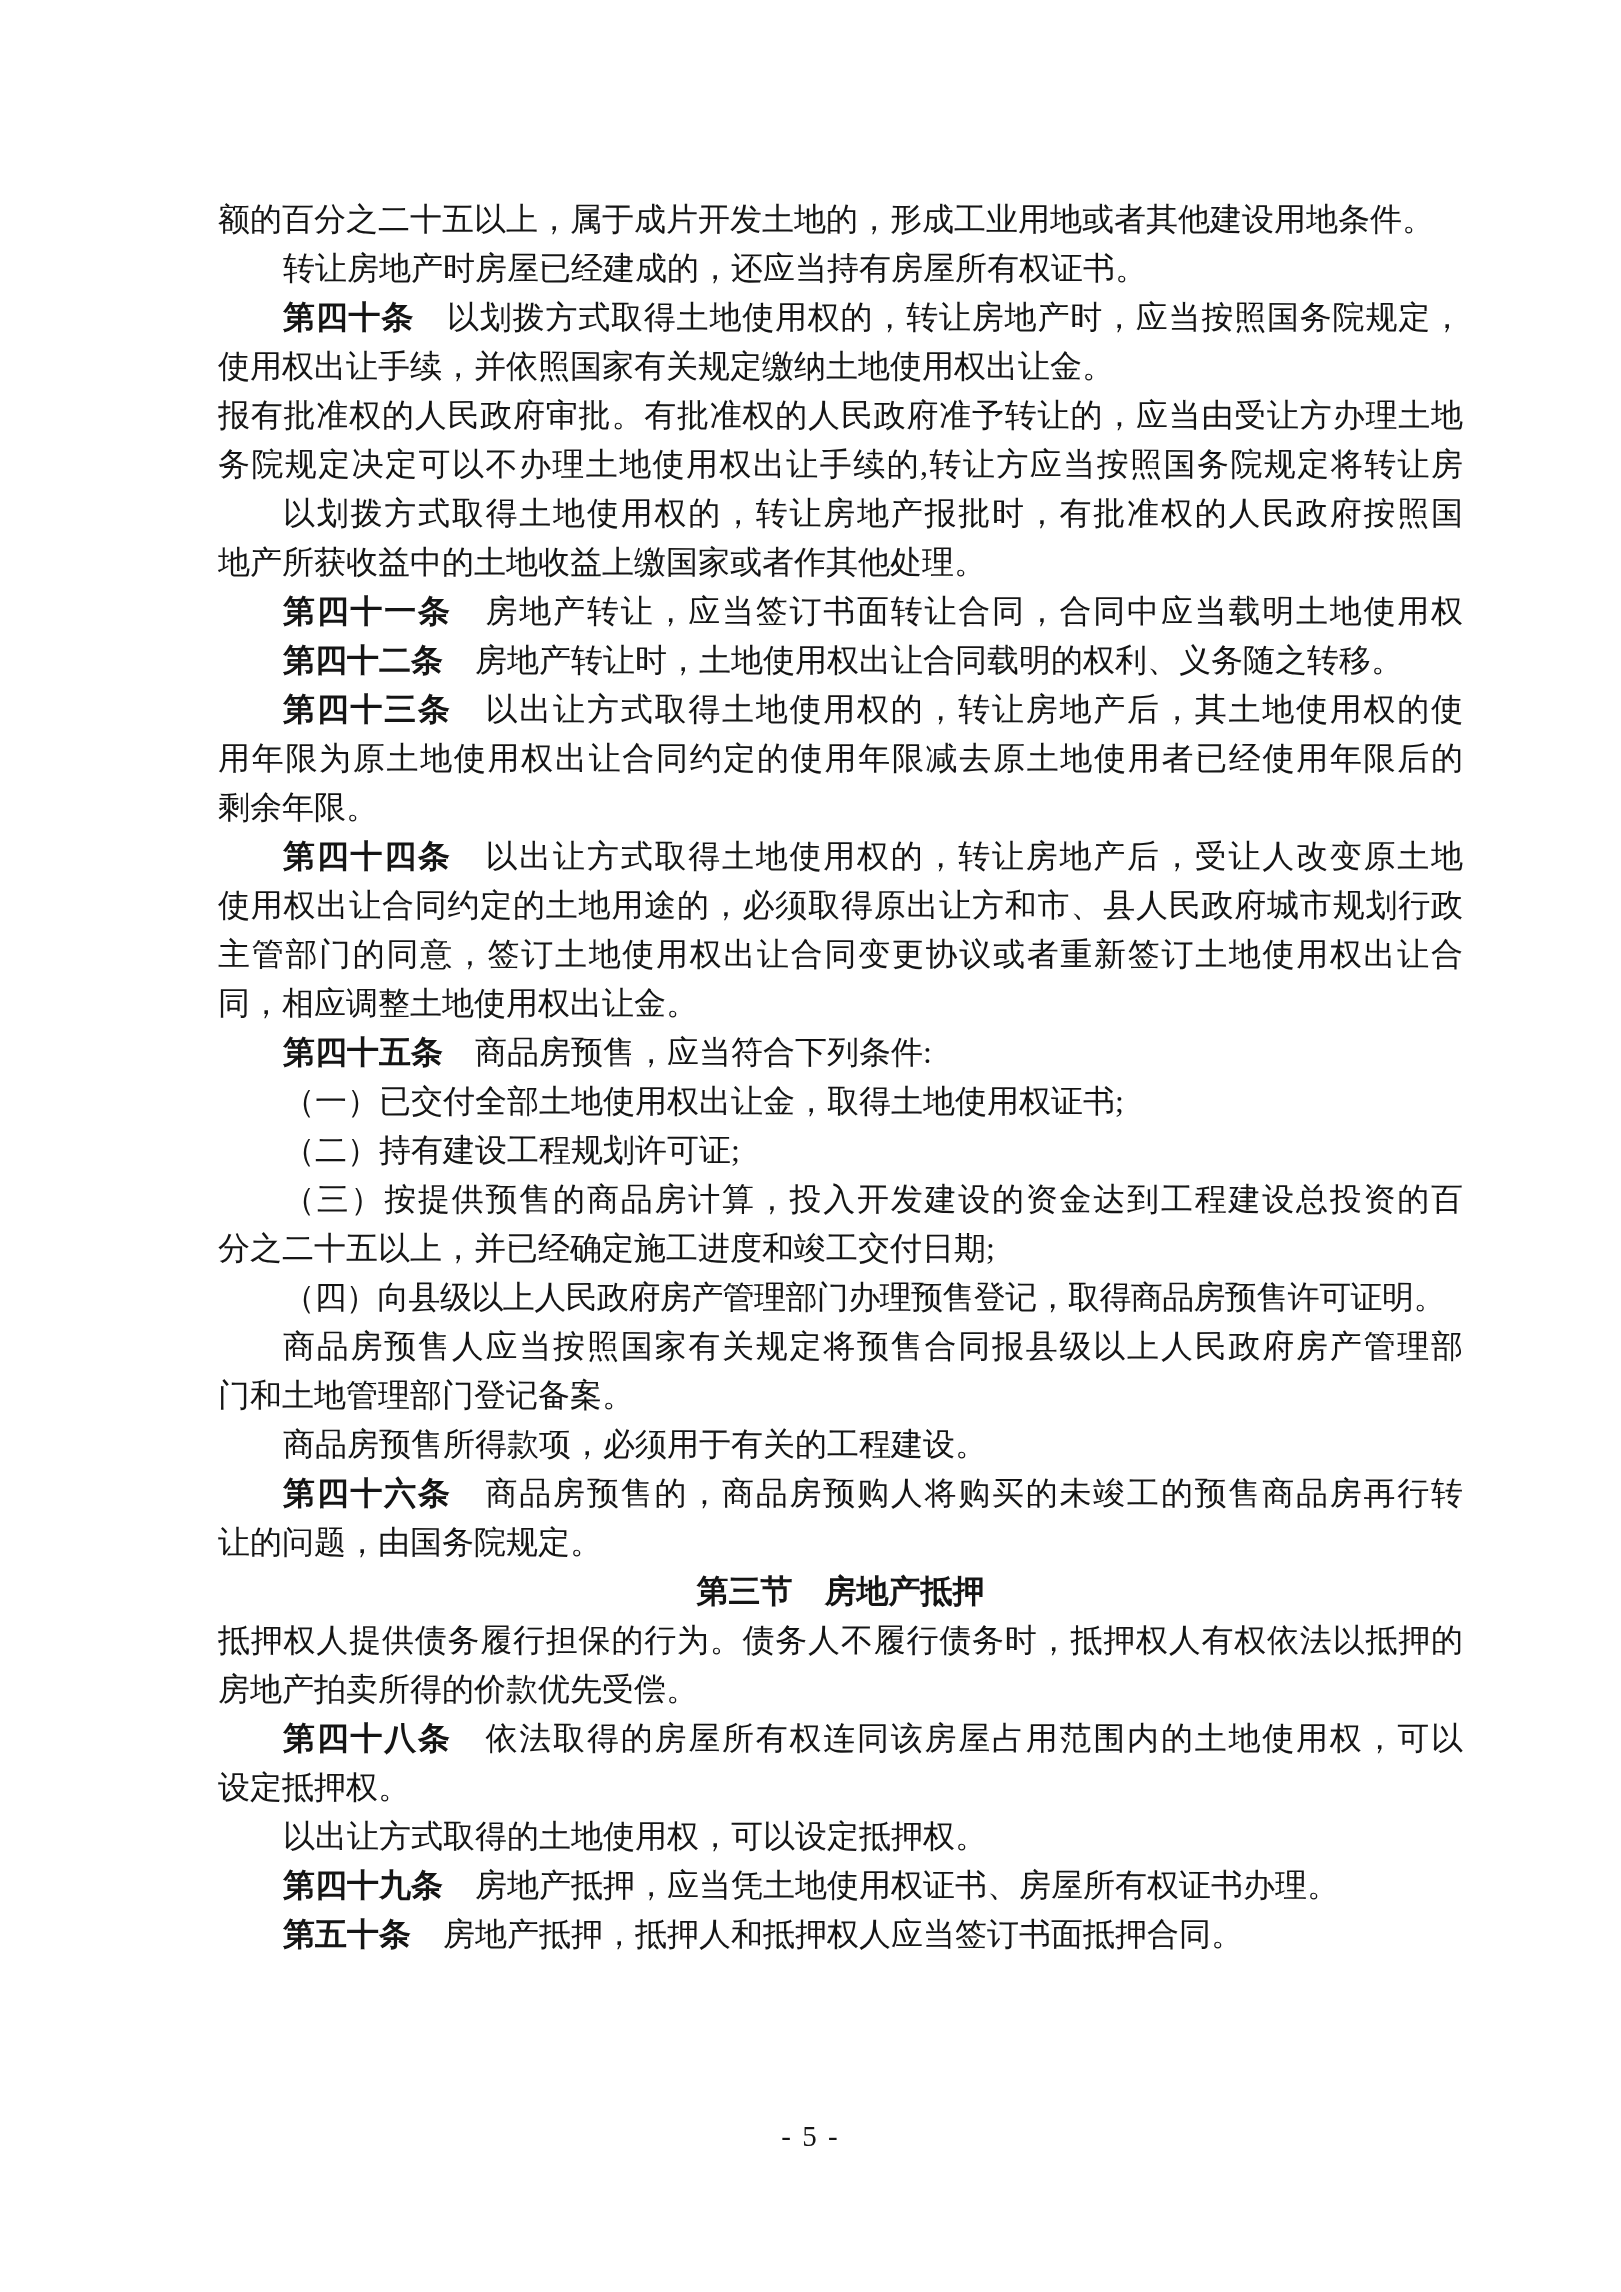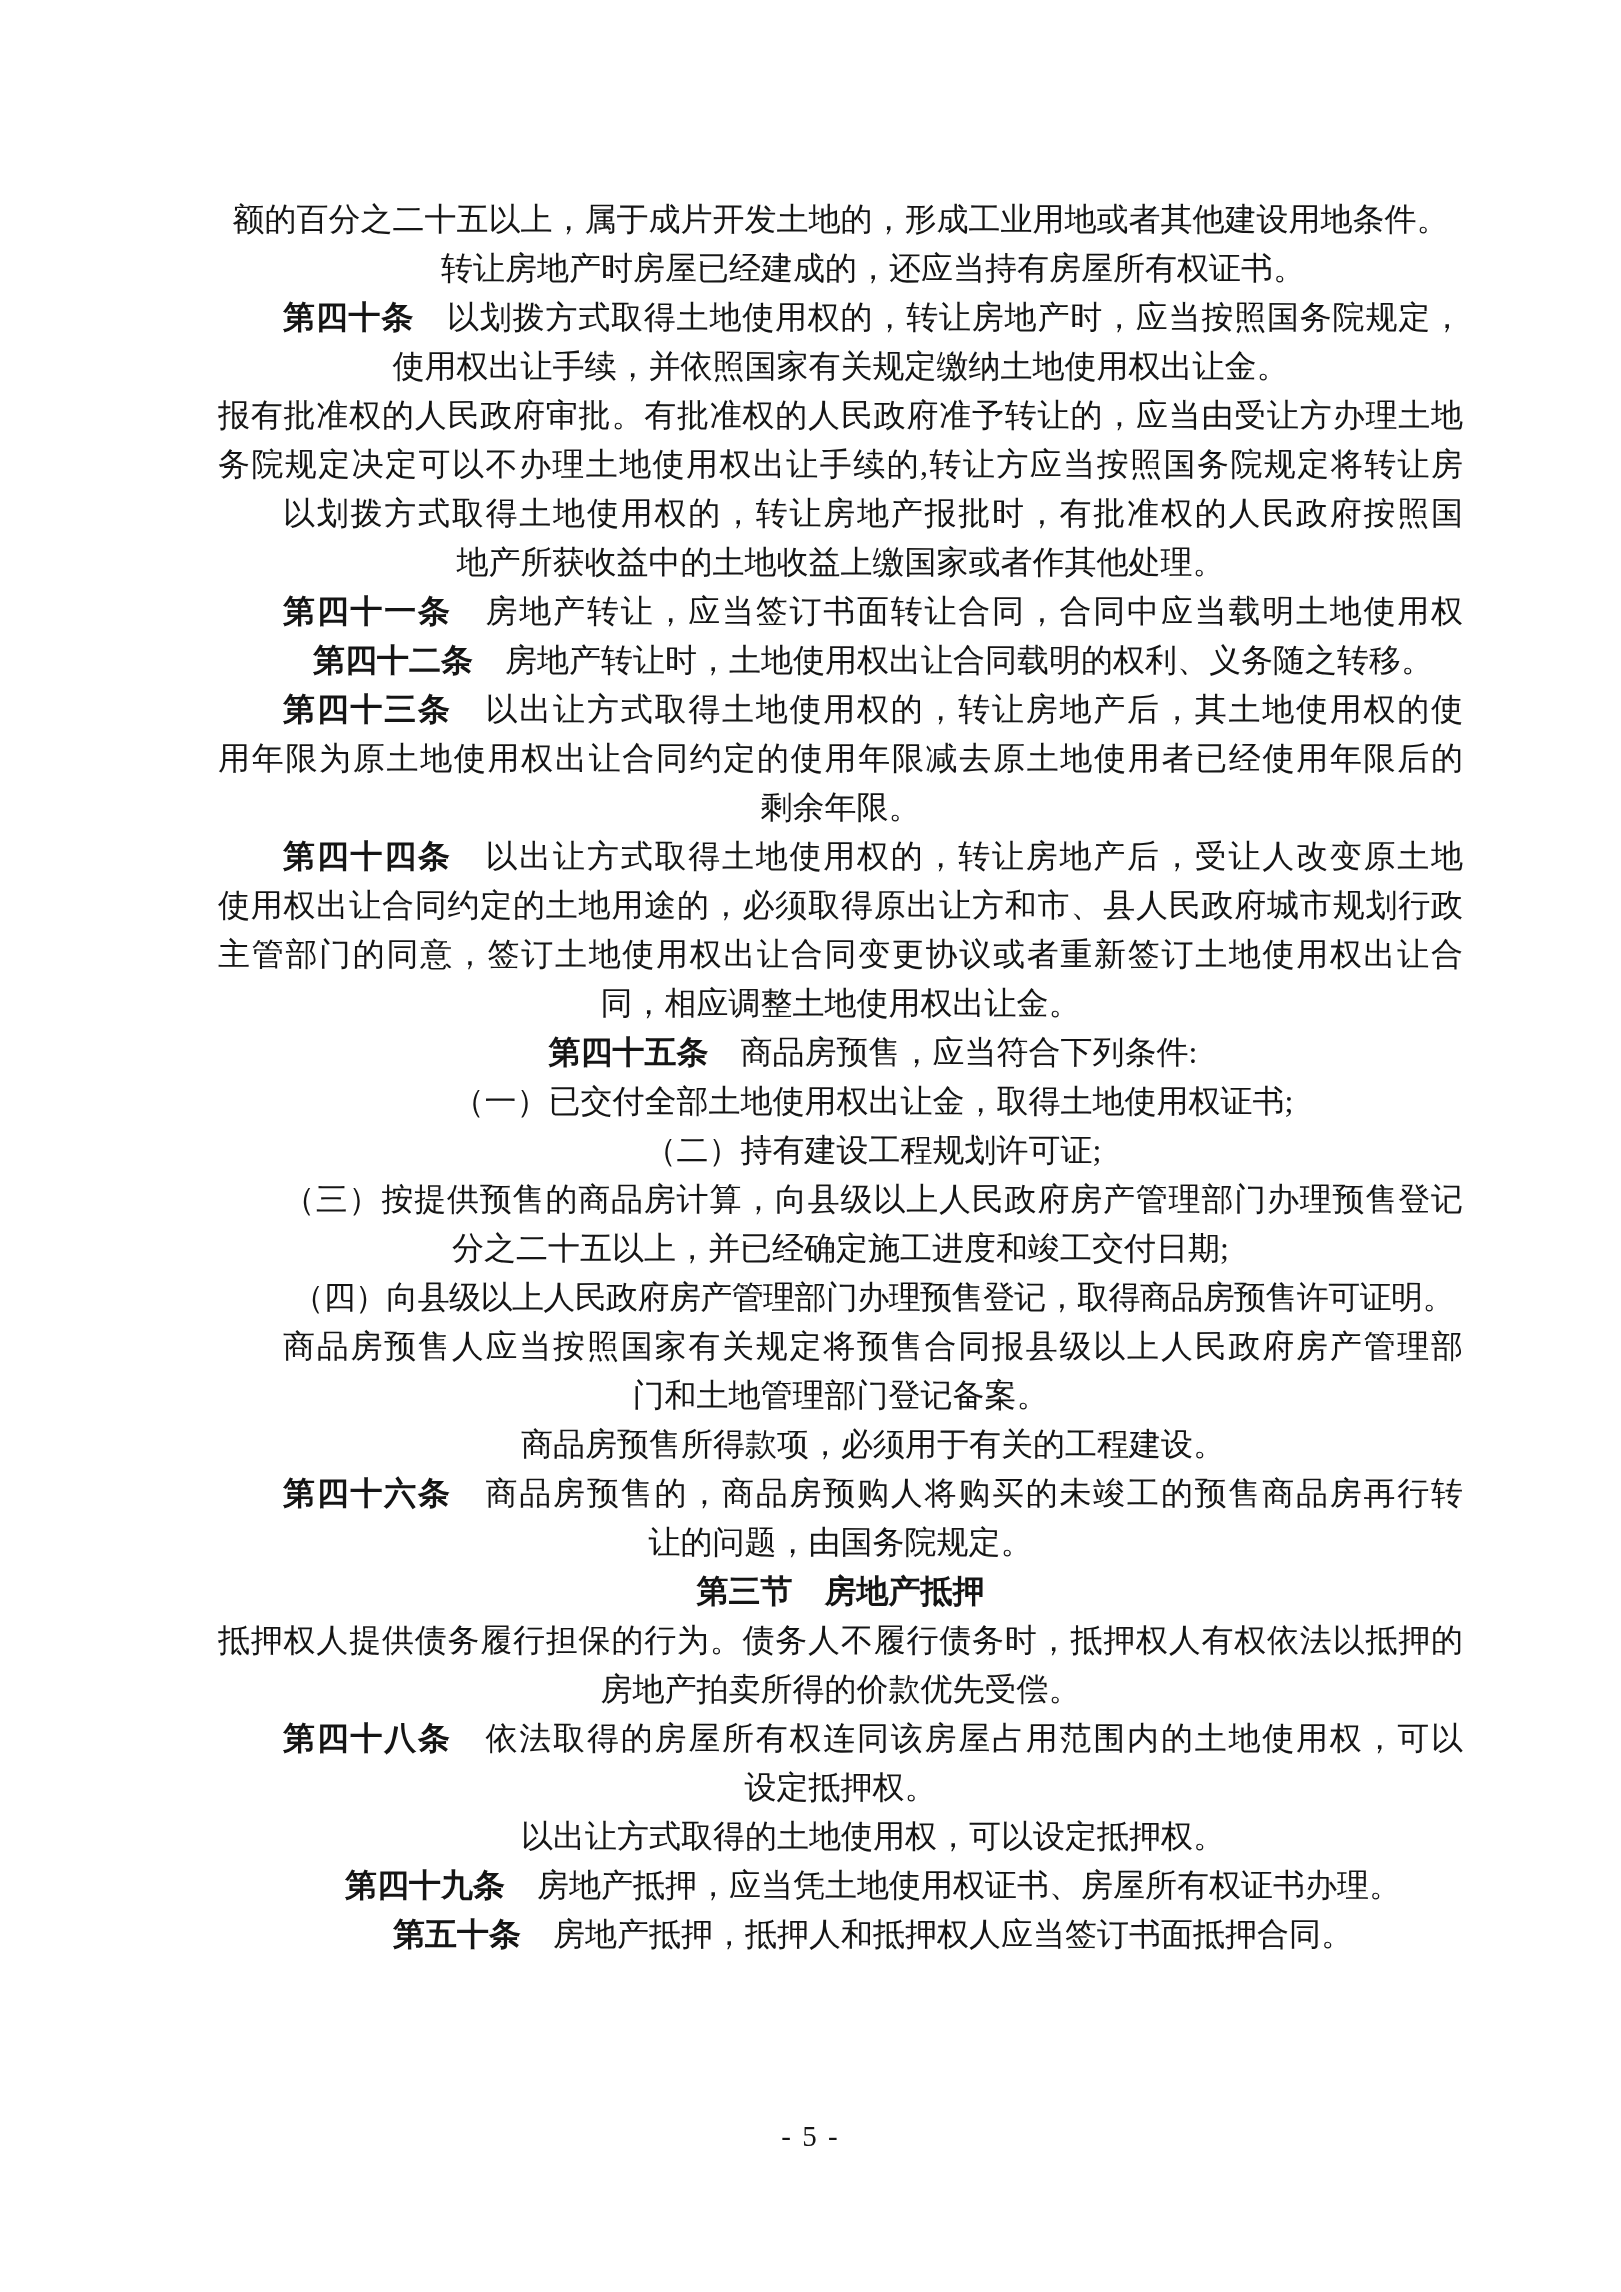--- a/index.html
+++ b/index.html
@@ -20,21 +20,21 @@
     position: absolute;
     left: 218px;
     top: 195px;
     width: 1245px;
   }
   .line {
     height: 49px;
     line-height: 49px;
     font-size: 32px;
     white-space: normal;
-    text-align: center;
+    text-align: left;
   }
   .line.indent { padding-left: 65px; }
   .line.justify {
     text-align: justify;
     text-align-last: justify;
   }
   .line.center {
     text-align: right;
     text-align-last: center;
     padding-left: 0;
@@ -75,21 +75,21 @@
       <div class="line indent justify"><b>第四十三条</b>　以出让方式取得土地使用权的，转让房地产后，其土地使用权的使</div>
       <div class="line justify">用年限为原土地使用权出让合同约定的使用年限减去原土地使用者已经使用年限后的</div>
       <div class="line">剩余年限。</div>
       <div class="line indent justify"><b>第四十四条</b>　以出让方式取得土地使用权的，转让房地产后，受让人改变原土地</div>
       <div class="line justify">使用权出让合同约定的土地用途的，必须取得原出让方和市、县人民政府城市规划行政</div>
       <div class="line justify">主管部门的同意，签订土地使用权出让合同变更协议或者重新签订土地使用权出让合</div>
       <div class="line">同，相应调整土地使用权出让金。</div>
       <div class="line indent"><b>第四十五条</b>　商品房预售，应当符合下列条件:</div>
       <div class="line indent">（一）已交付全部土地使用权出让金，取得土地使用权证书;</div>
       <div class="line indent">（二）持有建设工程规划许可证;</div>
-      <div class="line indent justify">（三）按提供预售的商品房计算，向县级以上人民政府房产管理部门办理预售登记</div>
+      <div class="line indent justify">（三）按提供预售的商品房计算，投入开发建设的资金达到工程建设总投资的百</div>
       <div class="line">分之二十五以上，并已经确定施工进度和竣工交付日期;</div>
       <div class="line indent tight">（四）向县级以上人民政府房产管理部门办理预售登记，取得商品房预售许可证明。</div>
       <div class="line indent justify">商品房预售人应当按照国家有关规定将预售合同报县级以上人民政府房产管理部</div>
       <div class="line">门和土地管理部门登记备案。</div>
       <div class="line indent">商品房预售所得款项，必须用于有关的工程建设。</div>
       <div class="line indent justify"><b>第四十六条</b>　商品房预售的，商品房预购人将购买的未竣工的预售商品房再行转</div>
       <div class="line">让的问题，由国务院规定。</div>
       <div class="line center">第三节　房地产抵押</div>
       <div class="line justify">抵押权人提供债务履行担保的行为。债务人不履行债务时，抵押权人有权依法以抵押的</div>
       <div class="line">房地产拍卖所得的价款优先受偿。</div>

